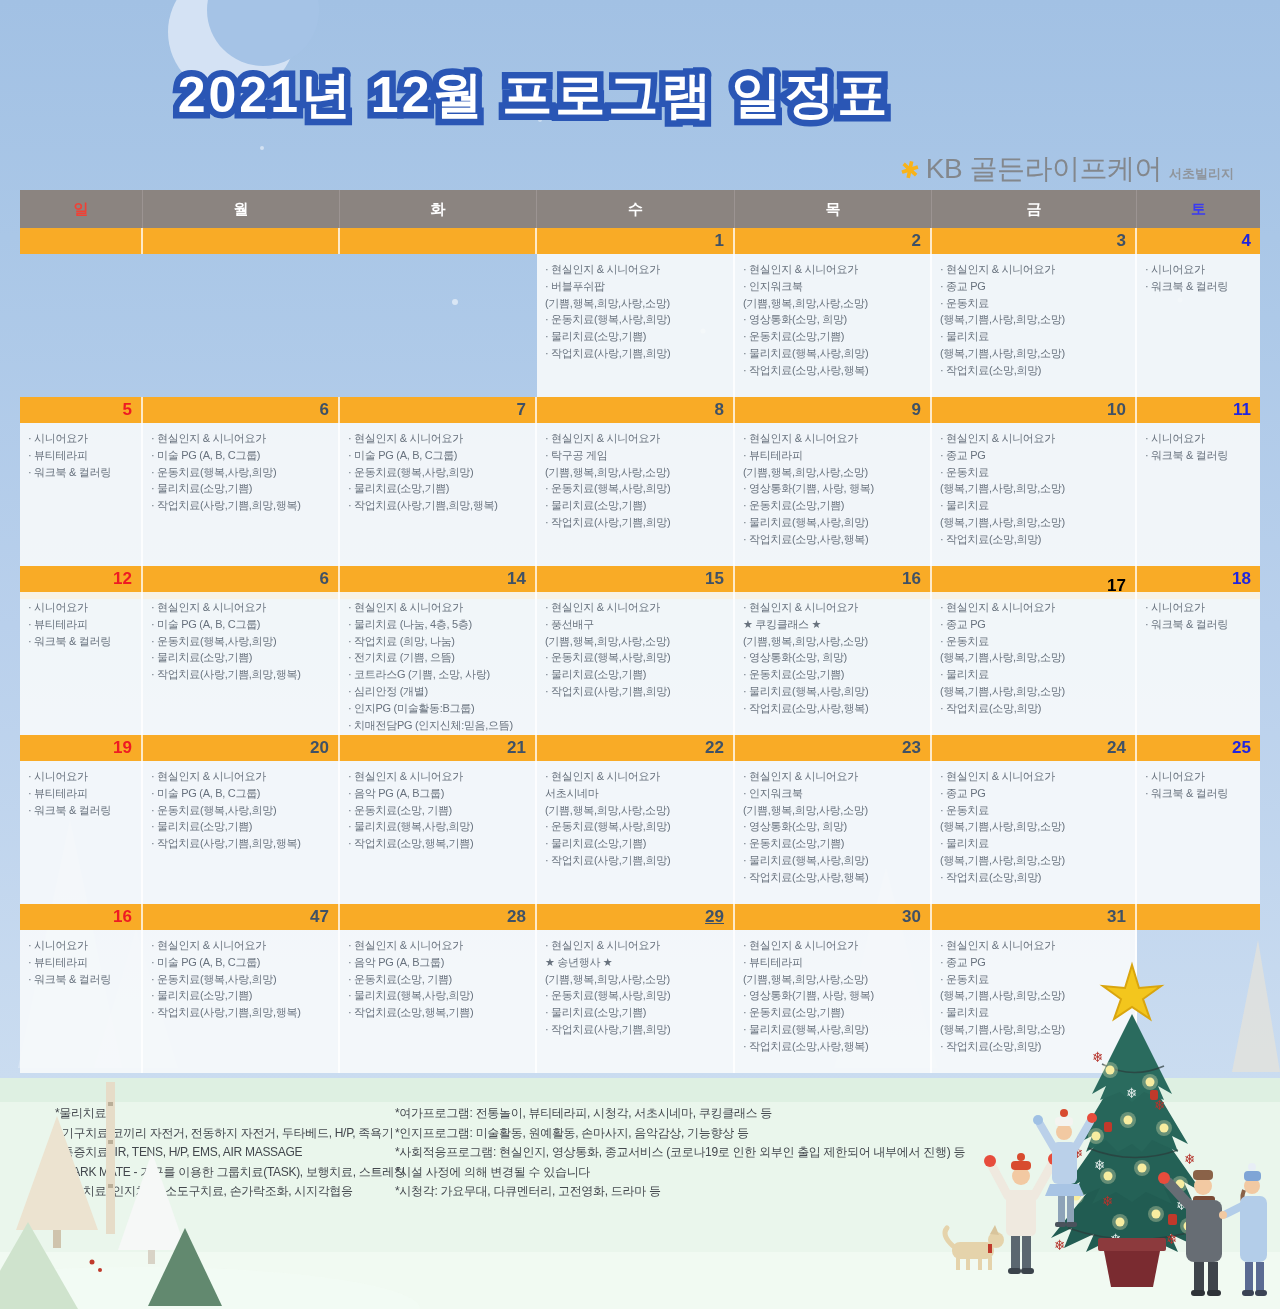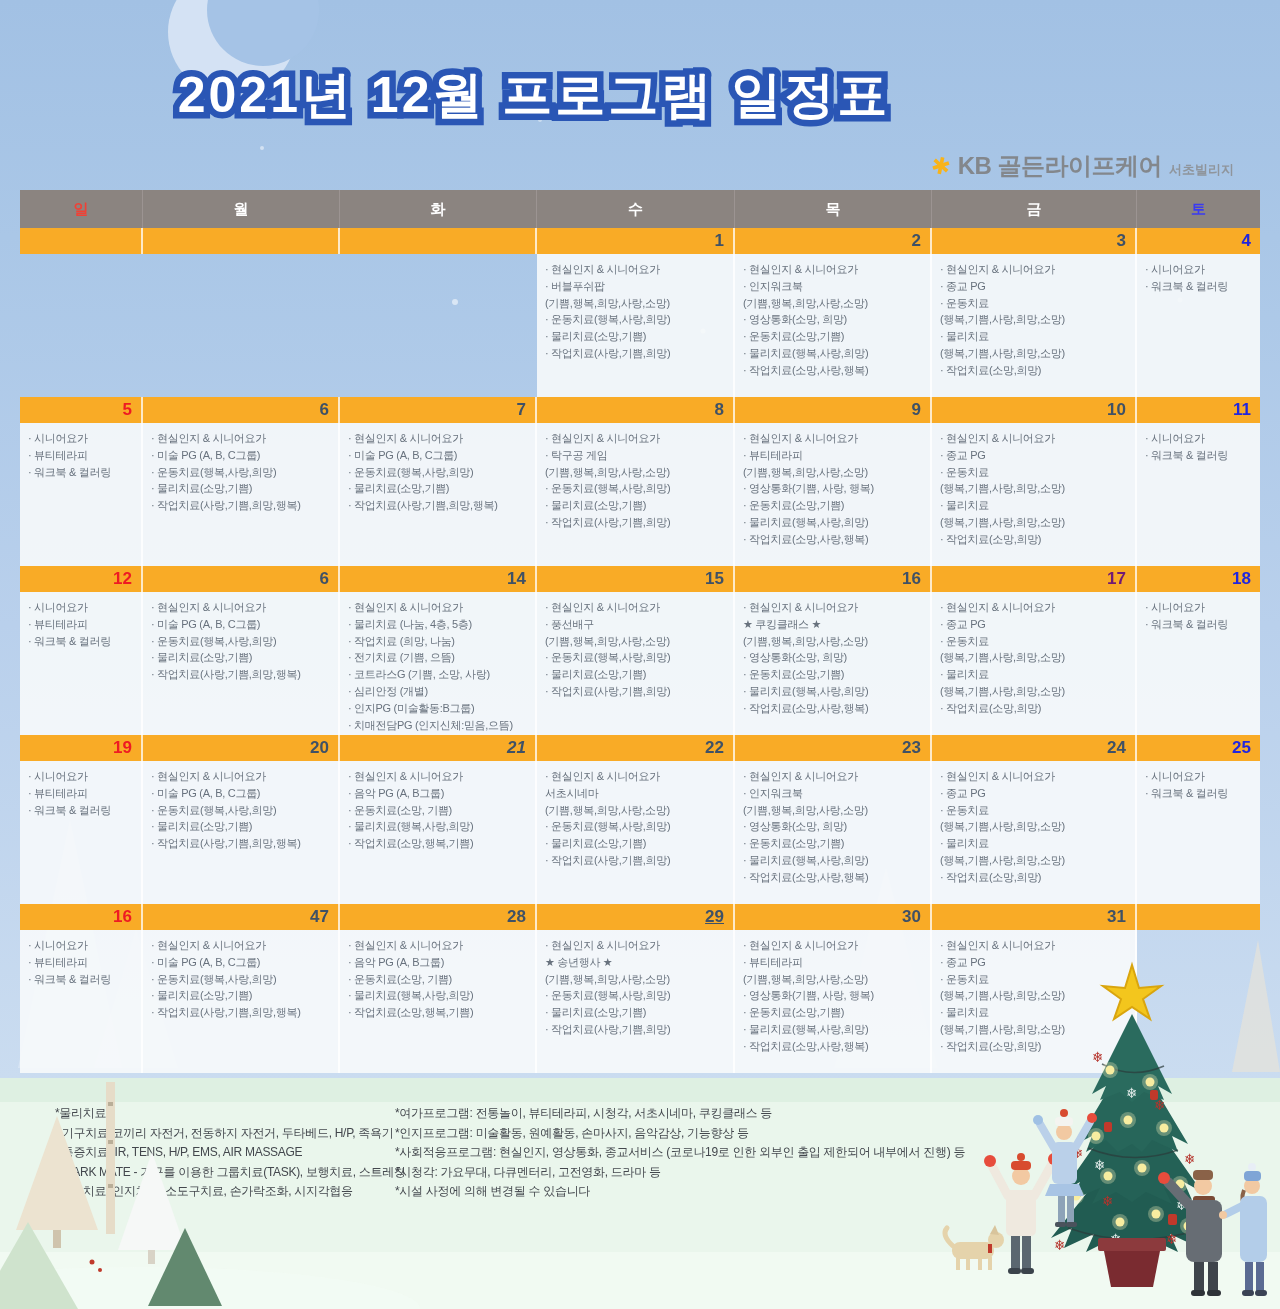--- a/index.html
+++ b/index.html
@@ -18,21 +18,21 @@
   #fg-decor{z-index:5;}
 
   .title-wrap{position:absolute;top:62px;left:0;width:1068px;text-align:center;z-index:3;}
   .title-stroke,.title-fill{font-size:50px;font-weight:bold;letter-spacing:3px;white-space:nowrap;}
   .title-stroke{position:absolute;left:0;top:0;width:100%;color:#2a56b5;
     -webkit-text-stroke:13px #2a56b5;text-shadow:0 3px 2px rgba(34,68,140,0.35);}
   .title-fill{position:relative;color:#ffffff;}
 
   .logo{position:absolute;top:150px;right:46px;display:flex;align-items:baseline;gap:7px;z-index:3;}
   .logo-star{color:#f8b319;font-size:23px;font-weight:bold;display:inline-block;transform:rotate(12deg);}
-  .logo-brand{font-size:24px;font-weight:bold;color:#83878c;letter-spacing:-0.5px;}
+  .logo-brand{font-size:28px;font-weight:normal;color:#83878c;letter-spacing:-0.5px;}
   .logo-branch{font-size:13px;font-weight:bold;color:#8f959c;}
 
   .calendar{position:absolute;left:20px;top:190px;width:1240px;z-index:2;}
   .cal-row{display:grid;grid-template-columns:123px 197px 197px 198px 197px 205px 123px;}
   .head-row{height:38px;}
   .hcell{background:#8b8480;border-right:1px solid #9c9492;text-align:center;
     font-size:15px;font-weight:bold;line-height:38px;}
   .hcell.col6{border-right:none;}
   .bar-row{height:26px;}
   .bcell{background:#f9ab26;border-right:2px solid rgba(255,255,255,0.75);}
@@ -243,21 +243,21 @@
       <div class="bcell col2">
         <span class="date-num" style="color: rgb(63, 81, 102);">14</span>
       </div>
       <div class="bcell col3">
         <span class="date-num" style="color: rgb(63, 81, 102);">15</span>
       </div>
       <div class="bcell col4">
         <span class="date-num" style="color: rgb(63, 81, 102);">16</span>
       </div>
       <div class="bcell col5">
-        <span class="date-num" style="color: #701a75;">17</span>
+        <span class="date-num" style="color: #000000; margin-top: 7px;">17</span>
       </div>
       <div class="bcell col6">
         <span class="date-num" style="color: rgb(33, 38, 223);">18</span>
       </div>
     </div>
     <div class="cal-row content-row">
       <div class="ccell col0">
         <div class="line">· 시니어요가</div>
         <div class="line">· 뷰티테라피</div>
         <div class="line">· 워크북 &amp; 컬러링</div>
@@ -311,21 +311,21 @@
       </div>
     </div>
     <div class="cal-row bar-row">
       <div class="bcell col0">
         <span class="date-num" style="color: rgb(238, 27, 35);">19</span>
       </div>
       <div class="bcell col1">
         <span class="date-num" style="color: rgb(63, 81, 102);">20</span>
       </div>
       <div class="bcell col2">
-        <span class="date-num" style="color: rgb(63, 81, 102); font-style: italic;">21</span>
+        <span class="date-num" style="color: rgb(63, 81, 102);">21</span>
       </div>
       <div class="bcell col3">
         <span class="date-num" style="color: rgb(63, 81, 102);">22</span>
       </div>
       <div class="bcell col4">
         <span class="date-num" style="color: rgb(63, 81, 102);">23</span>
       </div>
       <div class="bcell col5">
         <span class="date-num" style="color: rgb(63, 81, 102);">24</span>
       </div>
@@ -461,22 +461,22 @@
     <div class="fline">*물리치료:</div>
     <div class="fline">- 기구치료:코끼리 자전거, 전동하지 자전거, 두타베드, H/P, 족욕기</div>
     <div class="fline">- 통증치료: IR, TENS, H/P, EMS, AIR MASSAGE</div>
     <div class="fline">- WARK MATE - 기구를 이용한 그룹치료(TASK), 보행치료, 스트레칭</div>
     <div class="fline">*작업치료: 인지치료, 소도구치료, 손가락조화, 시지각협응</div>
   </div>
 <div class="footnotes-right">
     <div class="fline">*여가프로그램: 전통놀이, 뷰티테라피, 시청각, 서초시네마, 쿠킹클래스 등</div>
     <div class="fline">*인지프로그램: 미술활동, 원예활동, 손마사지, 음악감상, 기능향상 등</div>
     <div class="fline">*사회적응프로그램: 현실인지, 영상통화, 종교서비스 (코로나19로 인한 외부인 출입 제한되어 내부에서 진행) 등</div>
+    <div class="fline">*시설 사정에 의해 변경될 수 있습니다</div>
     <div class="fline">*시청각: 가요무대, 다큐멘터리, 고전영화, 드라마 등</div>
-    <div class="fline">*시설 사정에 의해 변경될 수 있습니다</div>
   </div>
 
 <svg id="fg-decor" class="decor" width="1280" height="1309" viewBox="0 0 1280 1309">
   <ellipse cx="140" cy="1309" rx="280" ry="42" fill="#f3fbf4" opacity="0.8"></ellipse>
 
   <g>
     <rect x="106" y="1082" width="9" height="152" fill="#e6dcc8"></rect>
     <rect x="108" y="1102" width="5" height="4" fill="#b9ae98"></rect>
     <rect x="108" y="1140" width="5" height="4" fill="#b9ae98"></rect>
     <rect x="108" y="1184" width="5" height="4" fill="#b9ae98"></rect>

